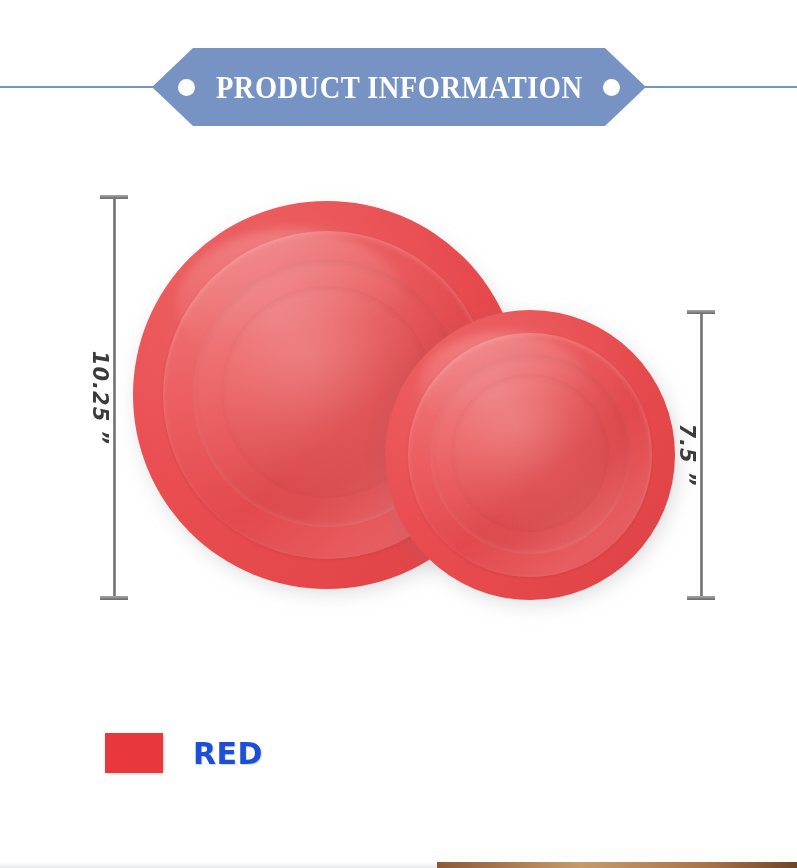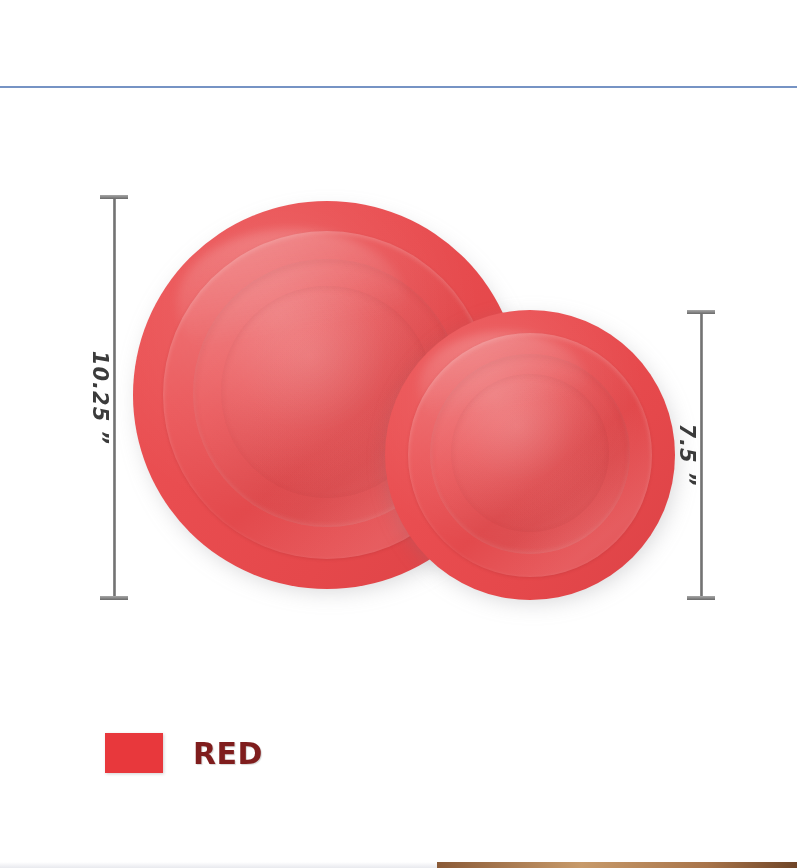--- a/index.html
+++ b/index.html
@@ -221,21 +221,21 @@
     align-items: center;
   }
   .swatch-chip {
     width: 58px;
     height: 40px;
     background: #E8383C;
     box-shadow: 1px 1px 3px rgba(0,0,0,0.18);
   }
   .swatch-label {
     margin-left: 30px;
-    color: #7f1d1d;
+    color: #1d4ed8;
     font-family: "DejaVu Sans", sans-serif;
     font-weight: bold;
     font-size: 30px;
     letter-spacing: 0.5px;
     text-shadow: 1px 1px 1px rgba(0,0,0,0.16);
   }
 
   
   .bottom-sliver {
     position: absolute;
@@ -257,20 +257,25 @@
     background: linear-gradient(90deg, #8a5a37, #c79a6a 40%, #a8744a 75%, #6f4527);
   }
 </style>
 </head>
 <body>
 
 <div class="page">
 
   <div class="header-band">
     <div class="header-rule"></div>
+    <div class="header-tag">
+      <span class="tag-dot left"></span>
+      <span class="tag-title">PRODUCT INFORMATION</span>
+      <span class="tag-dot right"></span>
+    </div>
   </div>
 
   <div class="product-area">
 
     <div class="plate" id="plate-large">
       <div class="plate-shadow"></div>
       <div class="plate-body"></div>
       <div class="plate-ring-outer"></div>
       <div class="plate-well"></div>
       <div class="plate-center"></div>

